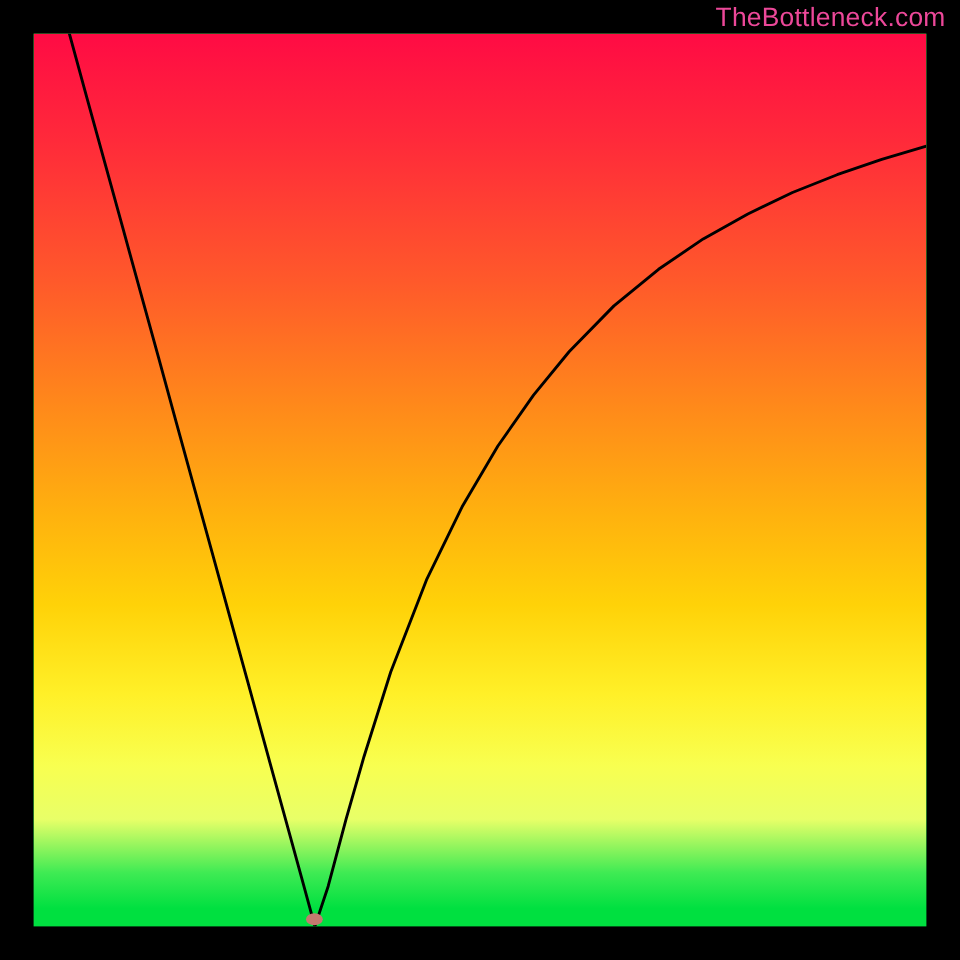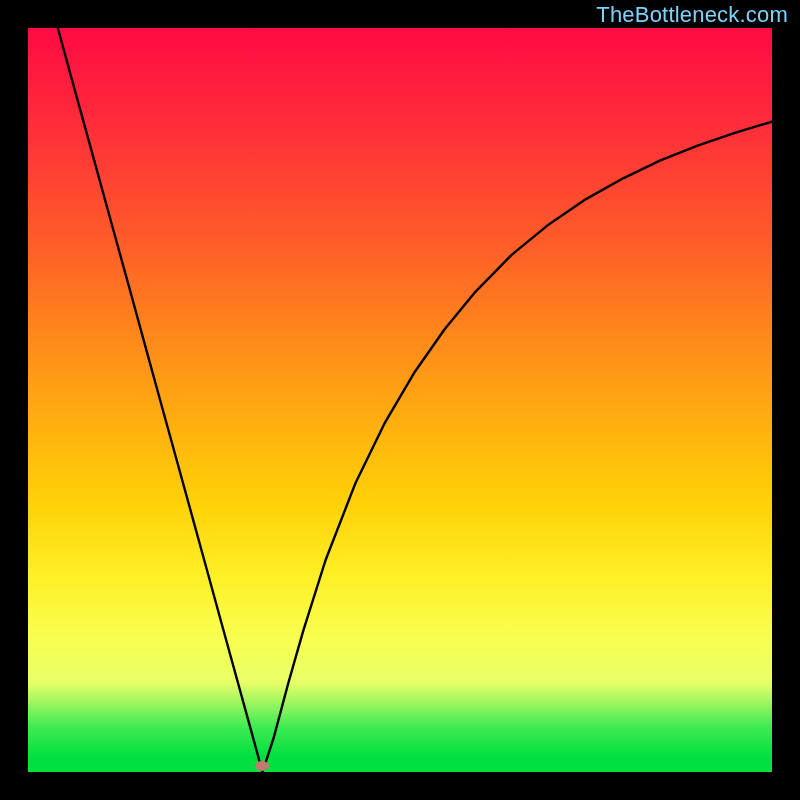--- a/index.html
+++ b/index.html
@@ -14,21 +14,21 @@
   .outer {
     position: relative;
     width: 800px;
     height: 800px;
     background: #000;
   }
   .watermark {
     position: absolute;
     top: 2px;
     right: 12px;
-    color: #7dd3fc;
+    color: #ec4899;
     font-size: 22px;
     font-weight: 500;
     z-index: 5;
     letter-spacing: 0.2px;
   }
   .plot-area {
     position: absolute;
     left: 28px;
     top: 28px;
     width: 744px;

